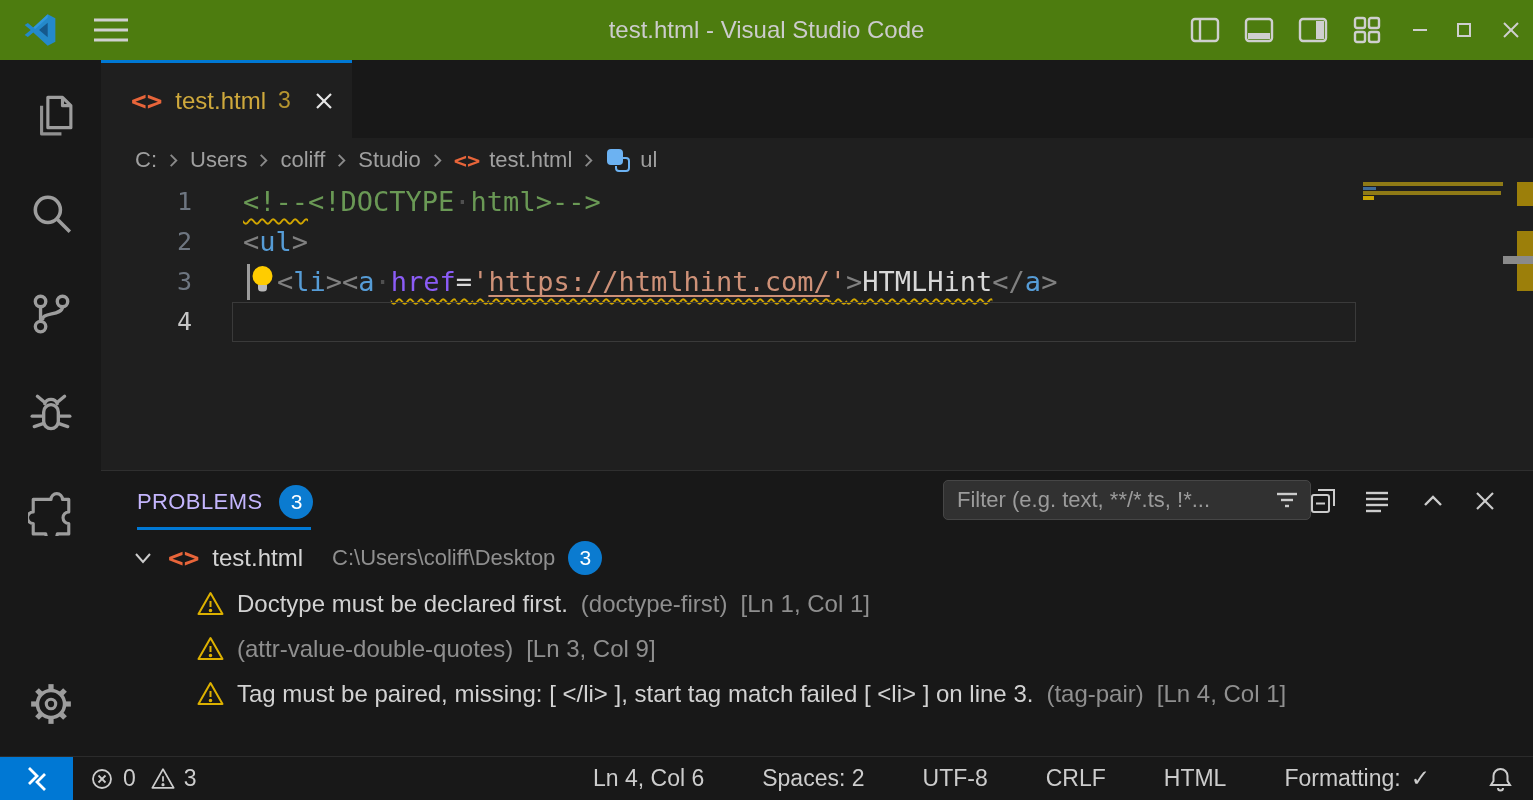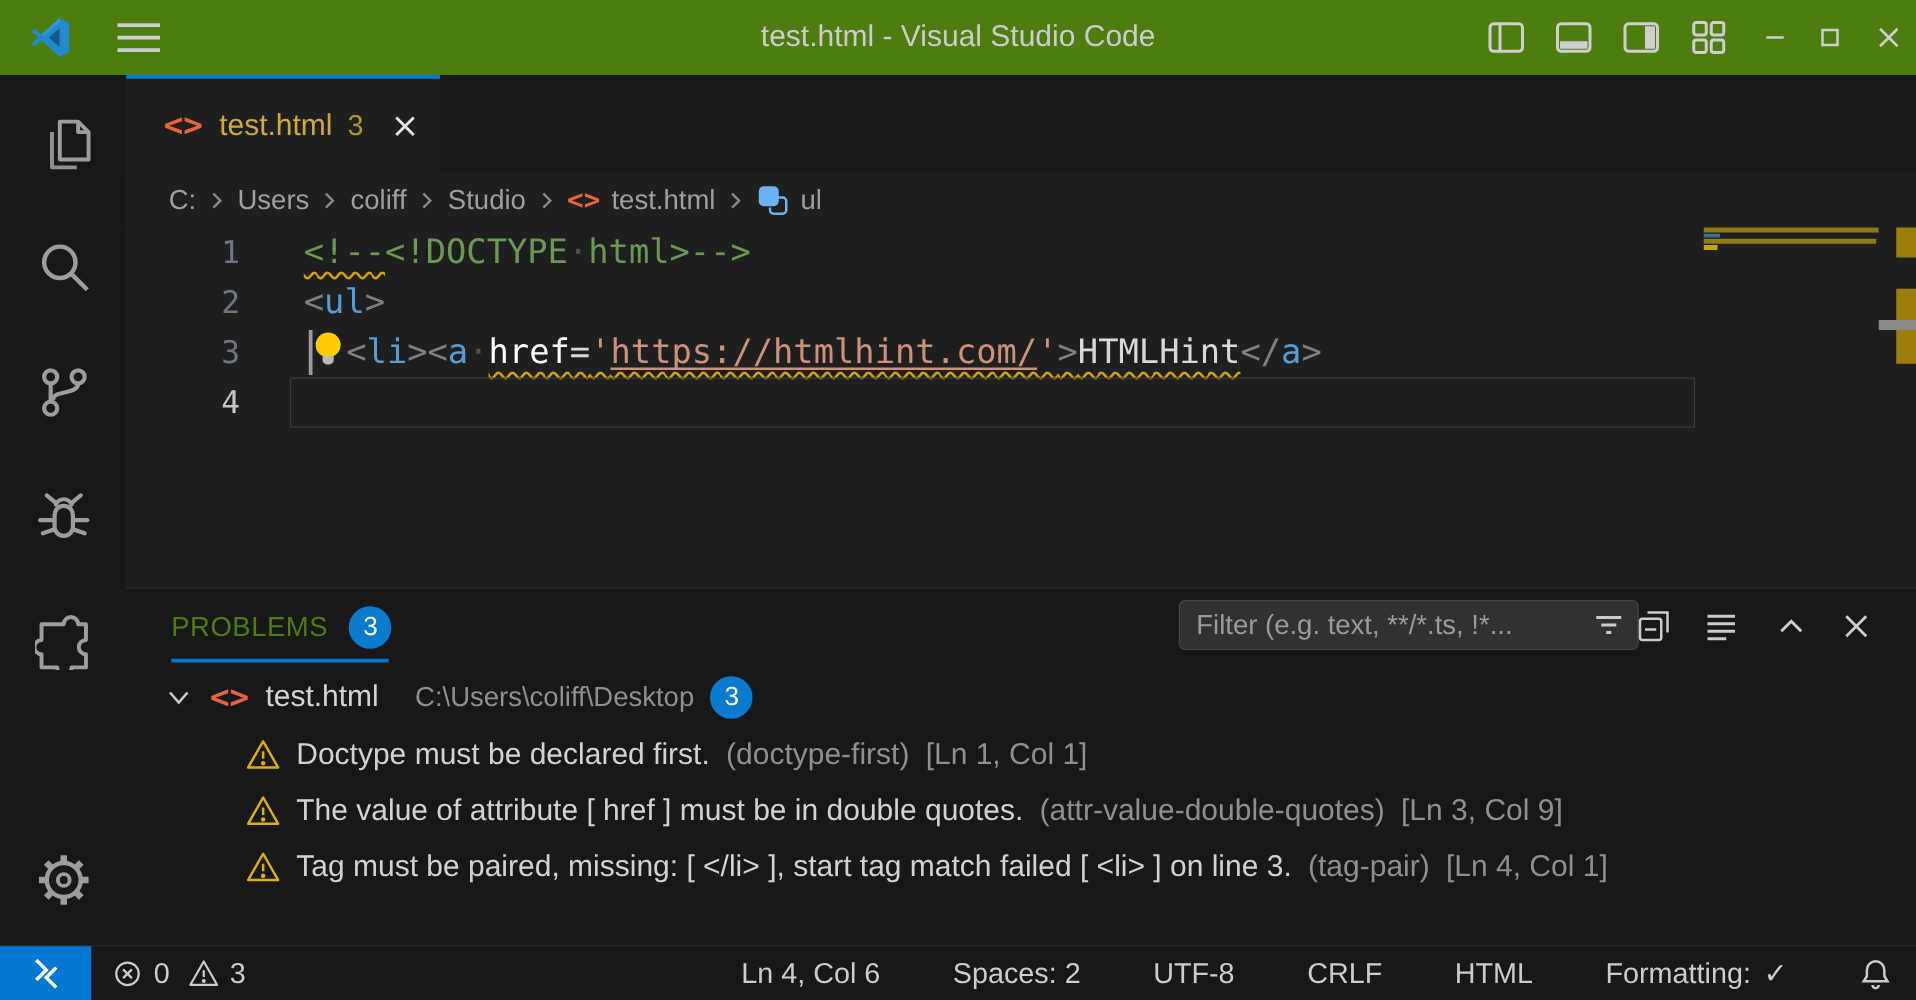--- a/index.html
+++ b/index.html
@@ -58,21 +58,21 @@
             font-family:"DejaVu Sans Mono", monospace; font-size:27px; }
   .line { display:flex; height:40px; line-height:40px; white-space:pre; }
   .ln { width:91px; text-align:right; color:#6e7681; font-size:25px; }
   .ln.active { color:#c6c6c6; }
   .lc { padding-left:51px; }
   .lc.indented { padding-left:85px; }
   .tok { white-space:pre; }
   .comment { color:#6a9955; }
   .punct { color:#808080; }
   .tag { color:#569cd6; }
-  .attr { color:#ffffff; }
+  .attr { color:#8b5cf6; }
   .string { color:#ce9178; }
   .plain { color:#d8d8d8; }
   .ws { color:#4f4f4f; }
   .wavy { text-decoration:underline wavy #d1a500; text-decoration-thickness:1.8px;
           text-underline-offset:7px; text-decoration-skip-ink:none; }
   .url { text-decoration:underline; text-decoration-color:#ce9178;
          text-decoration-thickness:1.5px; text-underline-offset:4px; }
   #cur-line-box { position:absolute; left:131px; top:120px; width:1124px; height:40px;
                   border:1px solid #3a3a3a; }
   #cursor { position:absolute; left:146px; top:82px; width:2.5px; height:36px; background:#9c9c9c; }
@@ -83,21 +83,21 @@
   #mm3 { left:1262px; top:9px;  width:138px; height:4px; background:#8f7a16; }
   #mm4 { left:1262px; top:14px; width:11px;  height:4px; background:#c9a503; }
   #ruler-warn-1 { left:1416px; top:0px;  width:16px; height:24px; background:#9c7f0a; }
   #ruler-warn-2 { left:1416px; top:49px; width:16px; height:60px; background:#9c7f0a; }
   #ruler-cursor { left:1402px; top:74px; width:30px; height:8px; background:#8a8a8a; }
 
   
   #panel { position:absolute; left:0; top:410px; right:0; height:286px; background:#181818;
            border-top:1px solid #2f2f2f; }
   #panel-tab { position:absolute; left:36px; top:14px; display:flex; align-items:center; gap:17px; }
-  #panel-tab-label { font-size:22px; color:#4d7c0f; letter-spacing:0.4px; }
+  #panel-tab-label { font-size:22px; color:#c4b5fd; letter-spacing:0.4px; }
   .badge { min-width:34px; height:34px; border-radius:17px; background:#0b7bd0; color:#fff;
            font-size:21px; display:flex; align-items:center; justify-content:center; }
   #panel-tab-underline { position:absolute; left:36px; top:56px; width:174px; height:2.5px; background:#0078d4; }
   #filter-box { position:absolute; left:842px; top:9px; width:368px; height:40px; background:#313131;
                 border:1px solid #464646; border-radius:5px; display:flex; align-items:center; }
   #filter-input { flex:1; background:transparent; border:none; outline:none; color:#cccccc;
                   font-size:22px; font-family:"Liberation Sans", sans-serif; padding:0 6px 0 13px; min-width:0; }
   #filter-input::placeholder { color:#9b9b9b; }
   #filter-funnel { width:26px; height:26px; margin-right:10px; flex:none; }
   .pn-icon { position:absolute; top:16px; width:28px; height:28px; }
@@ -399,21 +399,20 @@
       <span class="prob-msg">Doctype must be declared first.</span>
       <span class="prob-code">(doctype-first)</span>
       <span class="prob-pos">[Ln 1, Col 1]</span>
     </div>
     <div class="prob-row" id="prob-1">
       <svg class="warn-svg" viewBox="0 0 27 25" fill="none" stroke="#ddb100" stroke-width="2">
         <path d="M13.5 2 L25.5 23 H1.5 Z" stroke-linejoin="round"></path>
           <line x1="13.5" y1="10" x2="13.5" y2="16"></line>
           <circle cx="13.5" cy="19.5" r="0.8" fill="#ddb100"></circle>
       </svg>
-      <span class="prob-msg">The value of attribute [ href ] must be in double quotes.</span>
       <span class="prob-code">(attr-value-double-quotes)</span>
       <span class="prob-pos">[Ln 3, Col 9]</span>
     </div>
     <div class="prob-row" id="prob-2">
       <svg class="warn-svg" viewBox="0 0 27 25" fill="none" stroke="#ddb100" stroke-width="2">
         <path d="M13.5 2 L25.5 23 H1.5 Z" stroke-linejoin="round"></path>
           <line x1="13.5" y1="10" x2="13.5" y2="16"></line>
           <circle cx="13.5" cy="19.5" r="0.8" fill="#ddb100"></circle>
       </svg>
       <span class="prob-msg">Tag must be paired, missing: [ &lt;/li&gt; ], start tag match failed [ &lt;li&gt; ] on line 3.</span>

